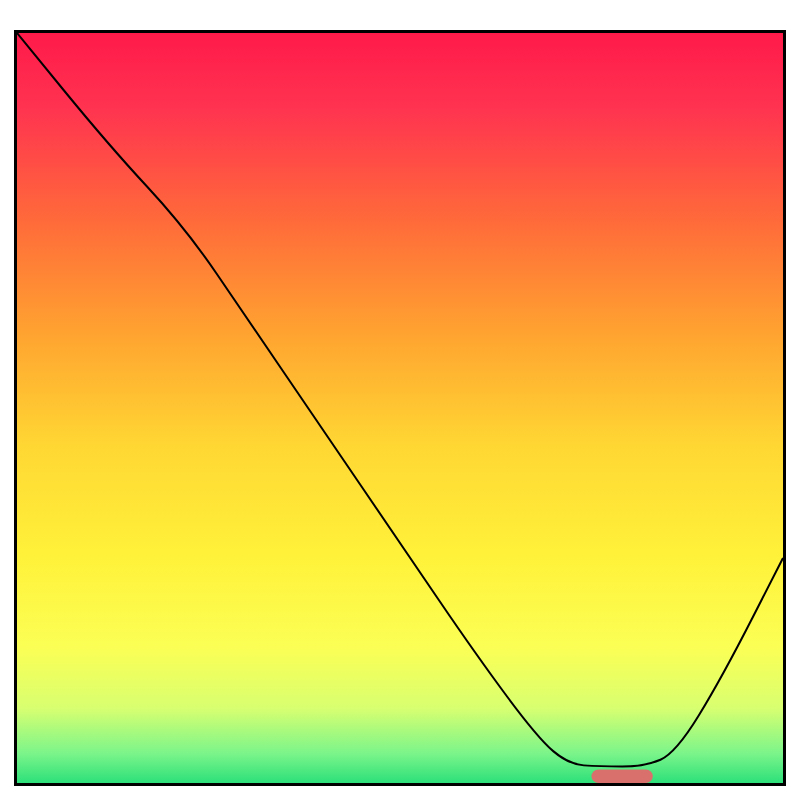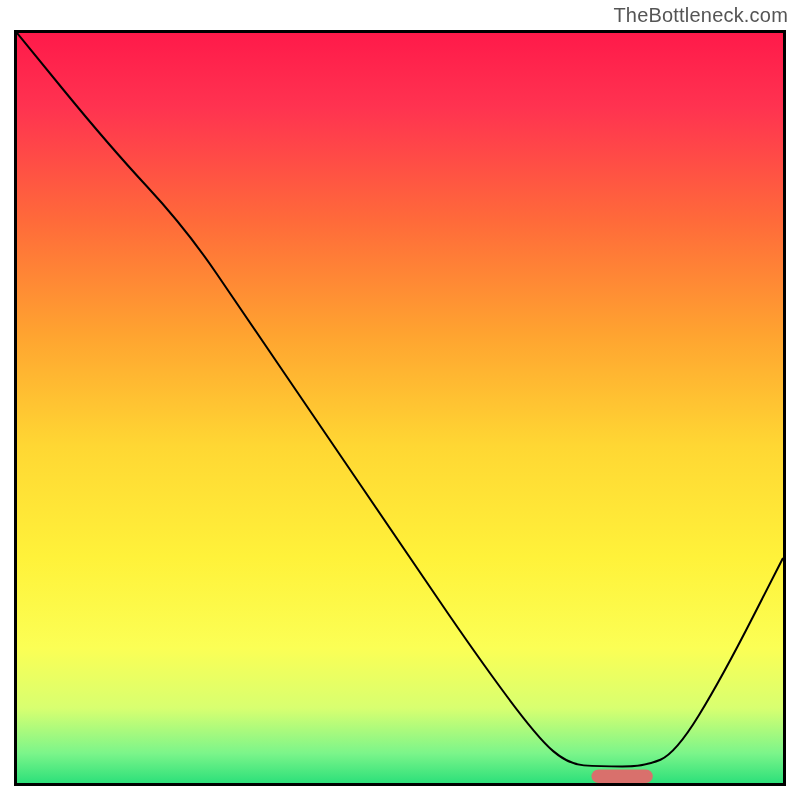--- a/index.html
+++ b/index.html
@@ -42,21 +42,20 @@
     inset: 0;
     width: 100%;
     height: 100%;
     display: block;
   }
 </style>
 </head>
 <body>
 
 <div class="frame">
-  <div class="watermark">TheBottleneck.com</div>
   <div class="plot-outer">
     <svg class="chart" viewBox="0 0 100 100" preserveAspectRatio="none">
       <defs>
         <linearGradient id="bg-grad" x1="0" y1="0" x2="0" y2="1">
             <stop offset="0%" stop-color="#ff1a4a"></stop>
             <stop offset="10%" stop-color="#ff3350"></stop>
             <stop offset="25%" stop-color="#ff6a3a"></stop>
             <stop offset="40%" stop-color="#ffa330"></stop>
             <stop offset="55.00000000000001%" stop-color="#ffd733"></stop>
             <stop offset="70%" stop-color="#fff23a"></stop>

